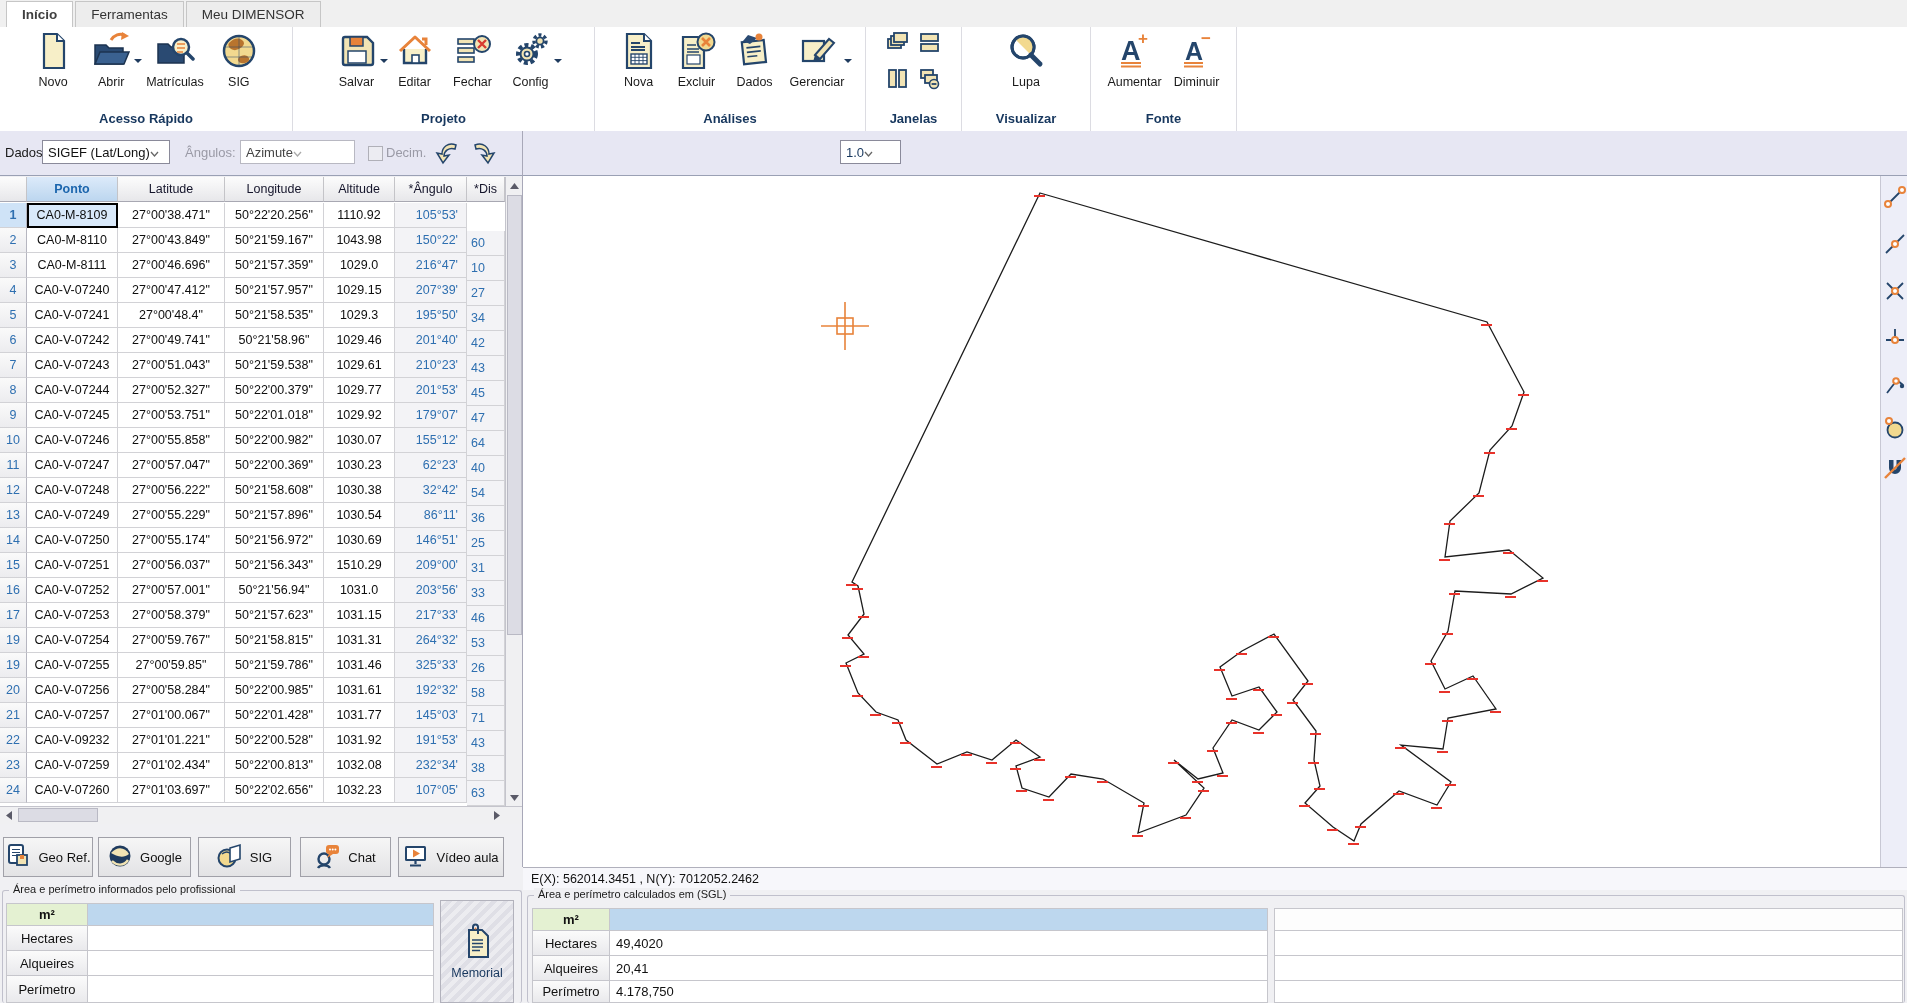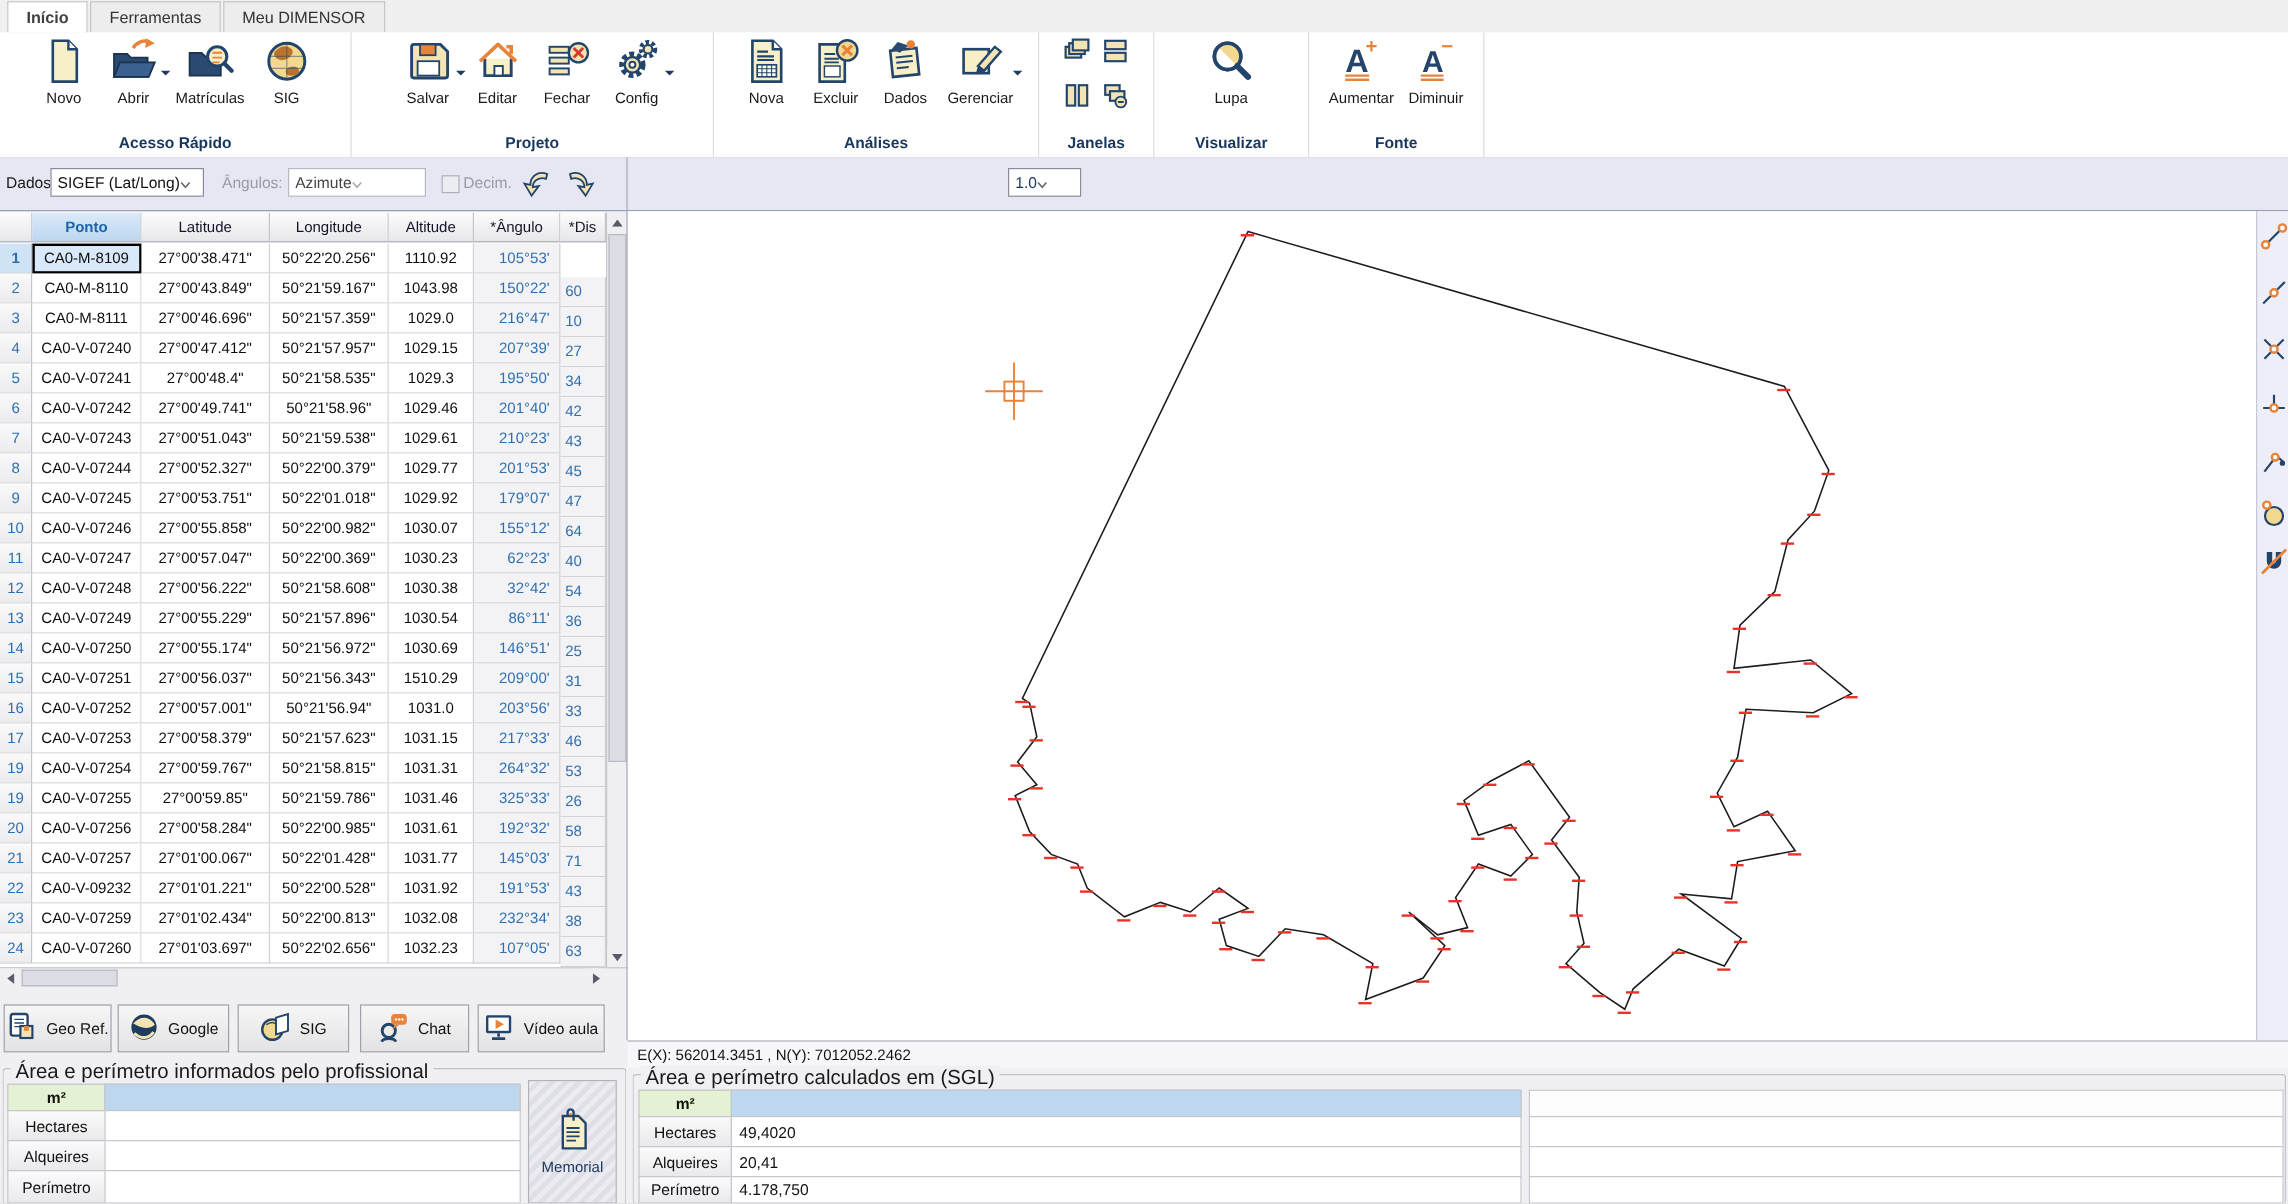--- a/index.html
+++ b/index.html
@@ -44,21 +44,21 @@
   .sthumb{position:absolute;background:#dcdce4;border:1px solid #b9b9c4;box-sizing:border-box;}
   .sarrow{display:flex;align-items:center;justify-content:center;position:absolute;background:#f0f0f2;}
   
   #mapwrap{position:absolute;left:523px;top:176px;width:1357px;height:691px;background:#fff;}
   #rightstrip{position:absolute;left:1880px;top:176px;width:27px;height:691px;background:#edeef8;border-left:1px solid #c8c8d4;box-sizing:border-box;}
   .rsi{position:absolute;left:2px;width:24px;height:24px;}
   #statusbar{position:absolute;left:523px;top:867px;width:1384px;height:23px;background:#f7f7fb;border-top:1px solid #b0b0bc;font-size:12.5px;color:#111;line-height:22px;padding-left:8px;box-sizing:border-box;}
   
   .fbtn{position:absolute;top:837px;height:40px;background:linear-gradient(#f6f6f6,#e3e3e5);border:1px solid #a0a0a8;display:flex;align-items:center;justify-content:center;gap:7px;font-size:13px;color:#111;box-sizing:border-box;}
   .fieldset{position:absolute;border:1px solid #c0c0cc;border-radius:3px;box-sizing:border-box;}
-  .flabel{position:absolute;top:-8px;left:6px;background:#f0f0f3;padding:0 4px;font-size:17px;color:#1a1a1a;white-space:nowrap;}
+  .flabel{position:absolute;top:-8px;left:6px;background:#f0f0f3;padding:0 4px;font-size:11px;color:#1a1a1a;white-space:nowrap;}
   .mlabel{position:absolute;background:linear-gradient(#fbfbfb,#e9e9ec);border:1px solid #c6c6cc;font-size:13px;display:flex;align-items:center;justify-content:center;color:#111;box-sizing:border-box;}
   .m2{background:#e4f1d2;font-weight:bold;}
   .mval{position:absolute;background:#fff;border:1px solid #c6c6cc;font-size:13px;display:flex;align-items:center;padding-left:6px;box-sizing:border-box;color:#111;}
   .bluebar{background:#bdd7ee;}
   #memorialbtn{position:absolute;left:440px;top:900px;width:74px;height:103px;
      background:repeating-linear-gradient(135deg,#ececf0 0 4px,#dfdfe6 4px 8px);
      border:1px solid #b2b2bc;display:flex;flex-direction:column;align-items:center;justify-content:center;gap:4px;
      font-size:12.5px;color:#17375e;box-sizing:border-box;}
   .vline{position:absolute;width:1px;background:#a8a8b8;}
 </style>

